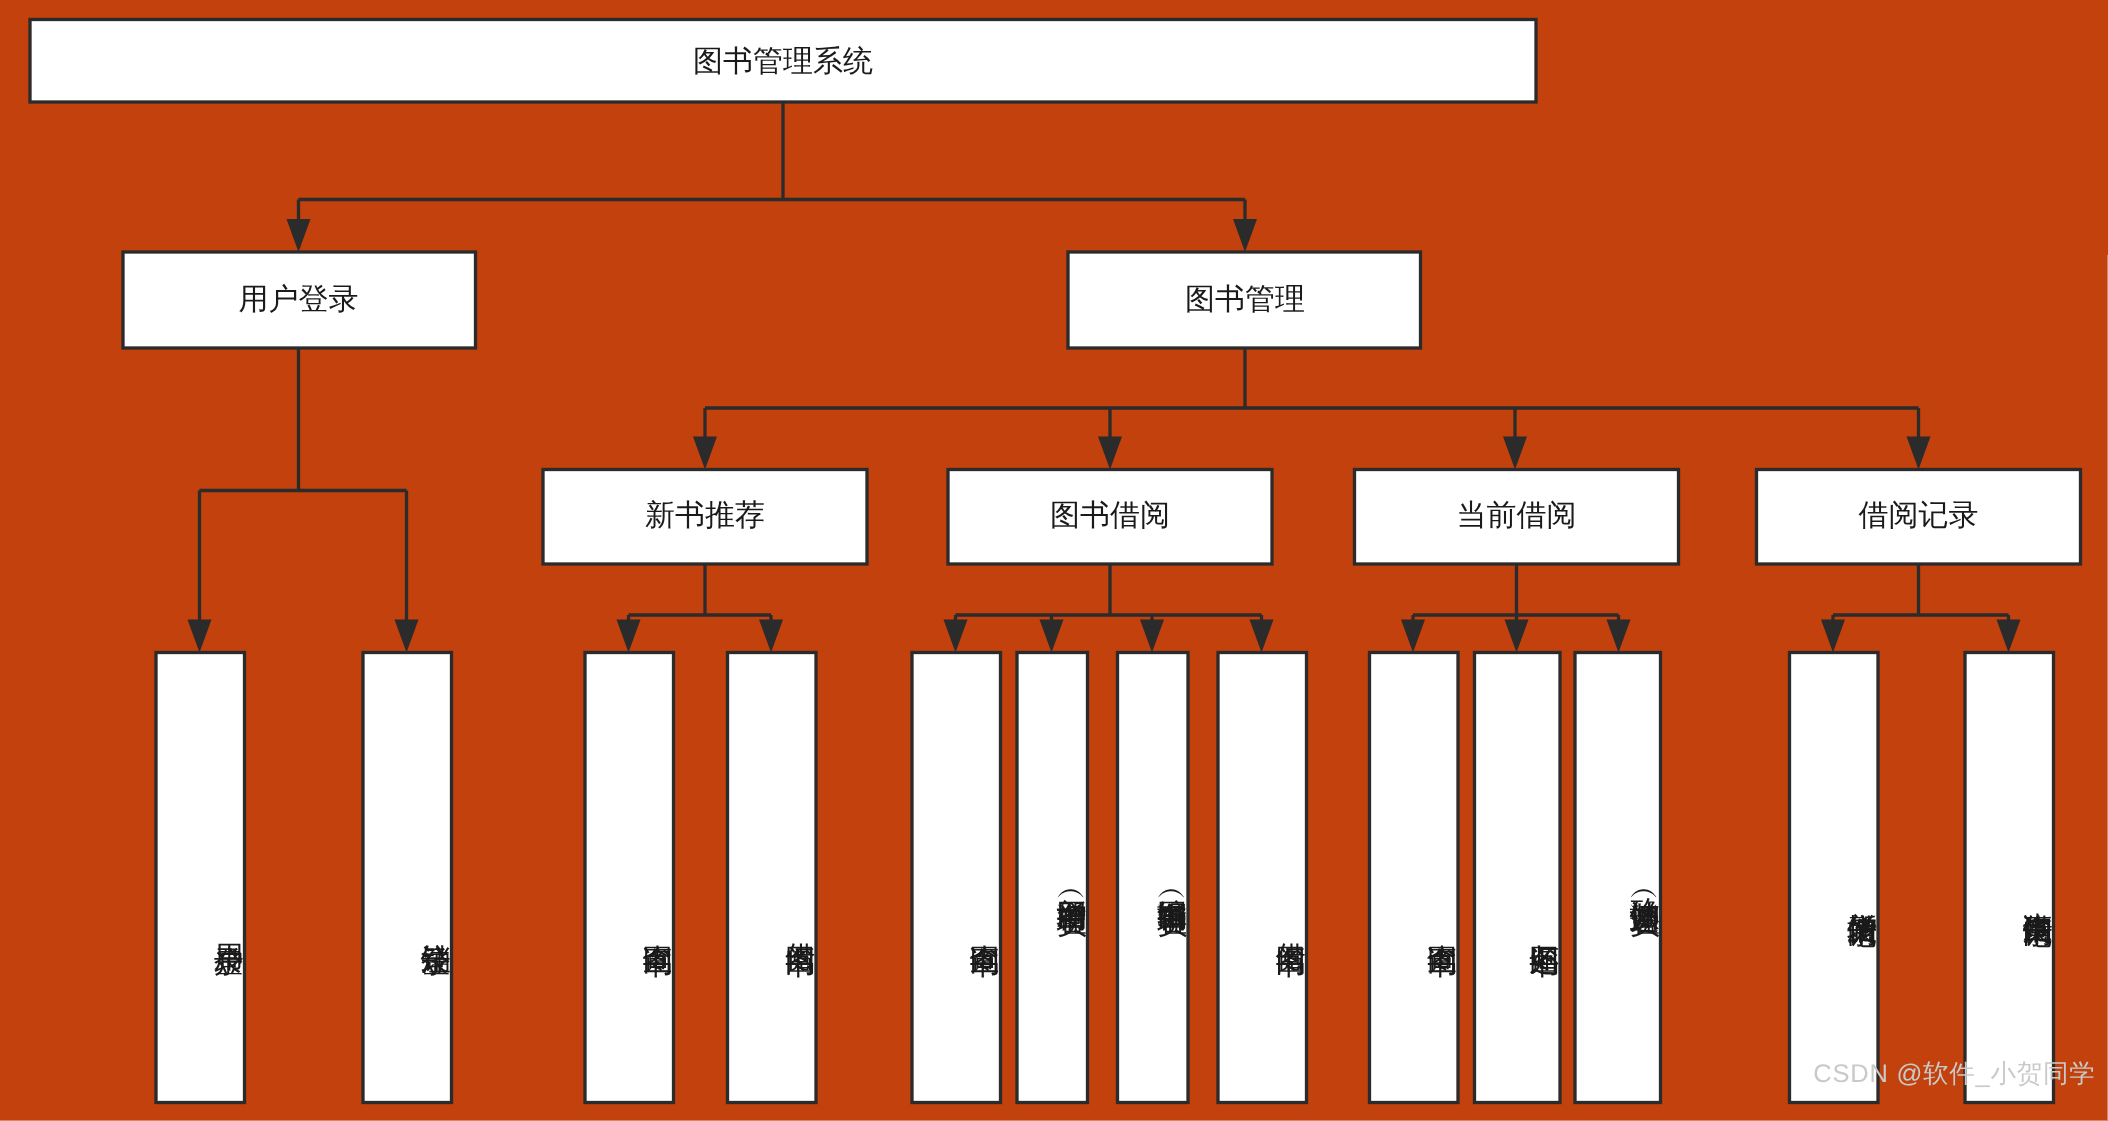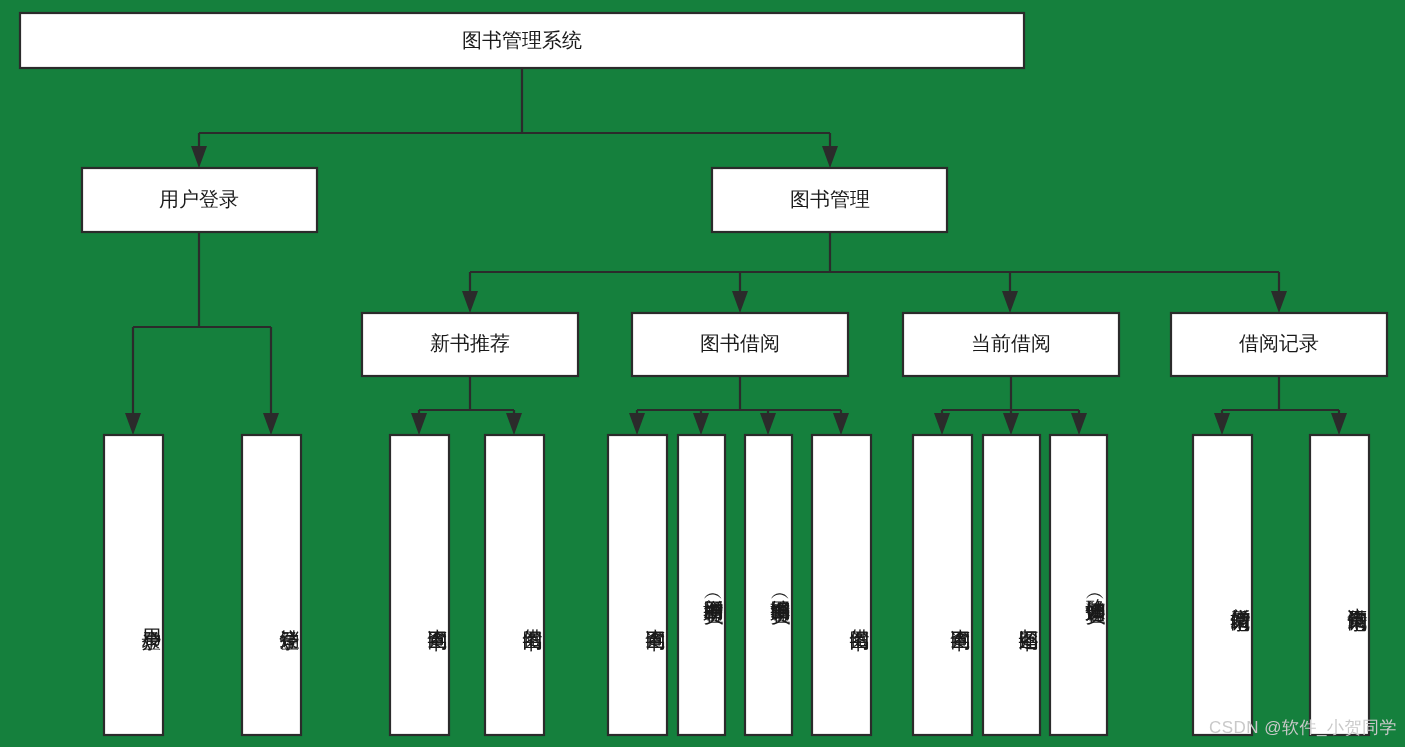--- a/index.html
+++ b/index.html
@@ -10,21 +10,21 @@
   body {
     width: 1405px;
     height: 747px;
     font-family: "Liberation Sans", "DejaVu Sans", sans-serif;
     overflow: hidden;
   }
   #diagram-root {
     position: relative;
     width: 1405px;
     height: 747px;
-    background: #15803d;
+    background: #c2410c;
   }
   svg.diagram-canvas {
     position: absolute;
     left: 0;
     top: 0;
     width: 1405px;
     height: 747px;
   }
   .node-box {
     fill: #ffffff;
@@ -61,21 +61,21 @@
     letter-spacing: 1px;
     display: flex;
     align-items: flex-start;
     justify-content: center;
     white-space: nowrap;
     pointer-events: none;
   }
   .watermark {
     position: absolute;
     right: 8px;
-    bottom: 8px;
+    bottom: 20px;
     font-family: "Liberation Sans", "DejaVu Sans", sans-serif;
     font-size: 17px;
     color: #c9c9c9;
     letter-spacing: 0.5px;
     white-space: nowrap;
   }
 </style>
 </head>
 <body>
 

